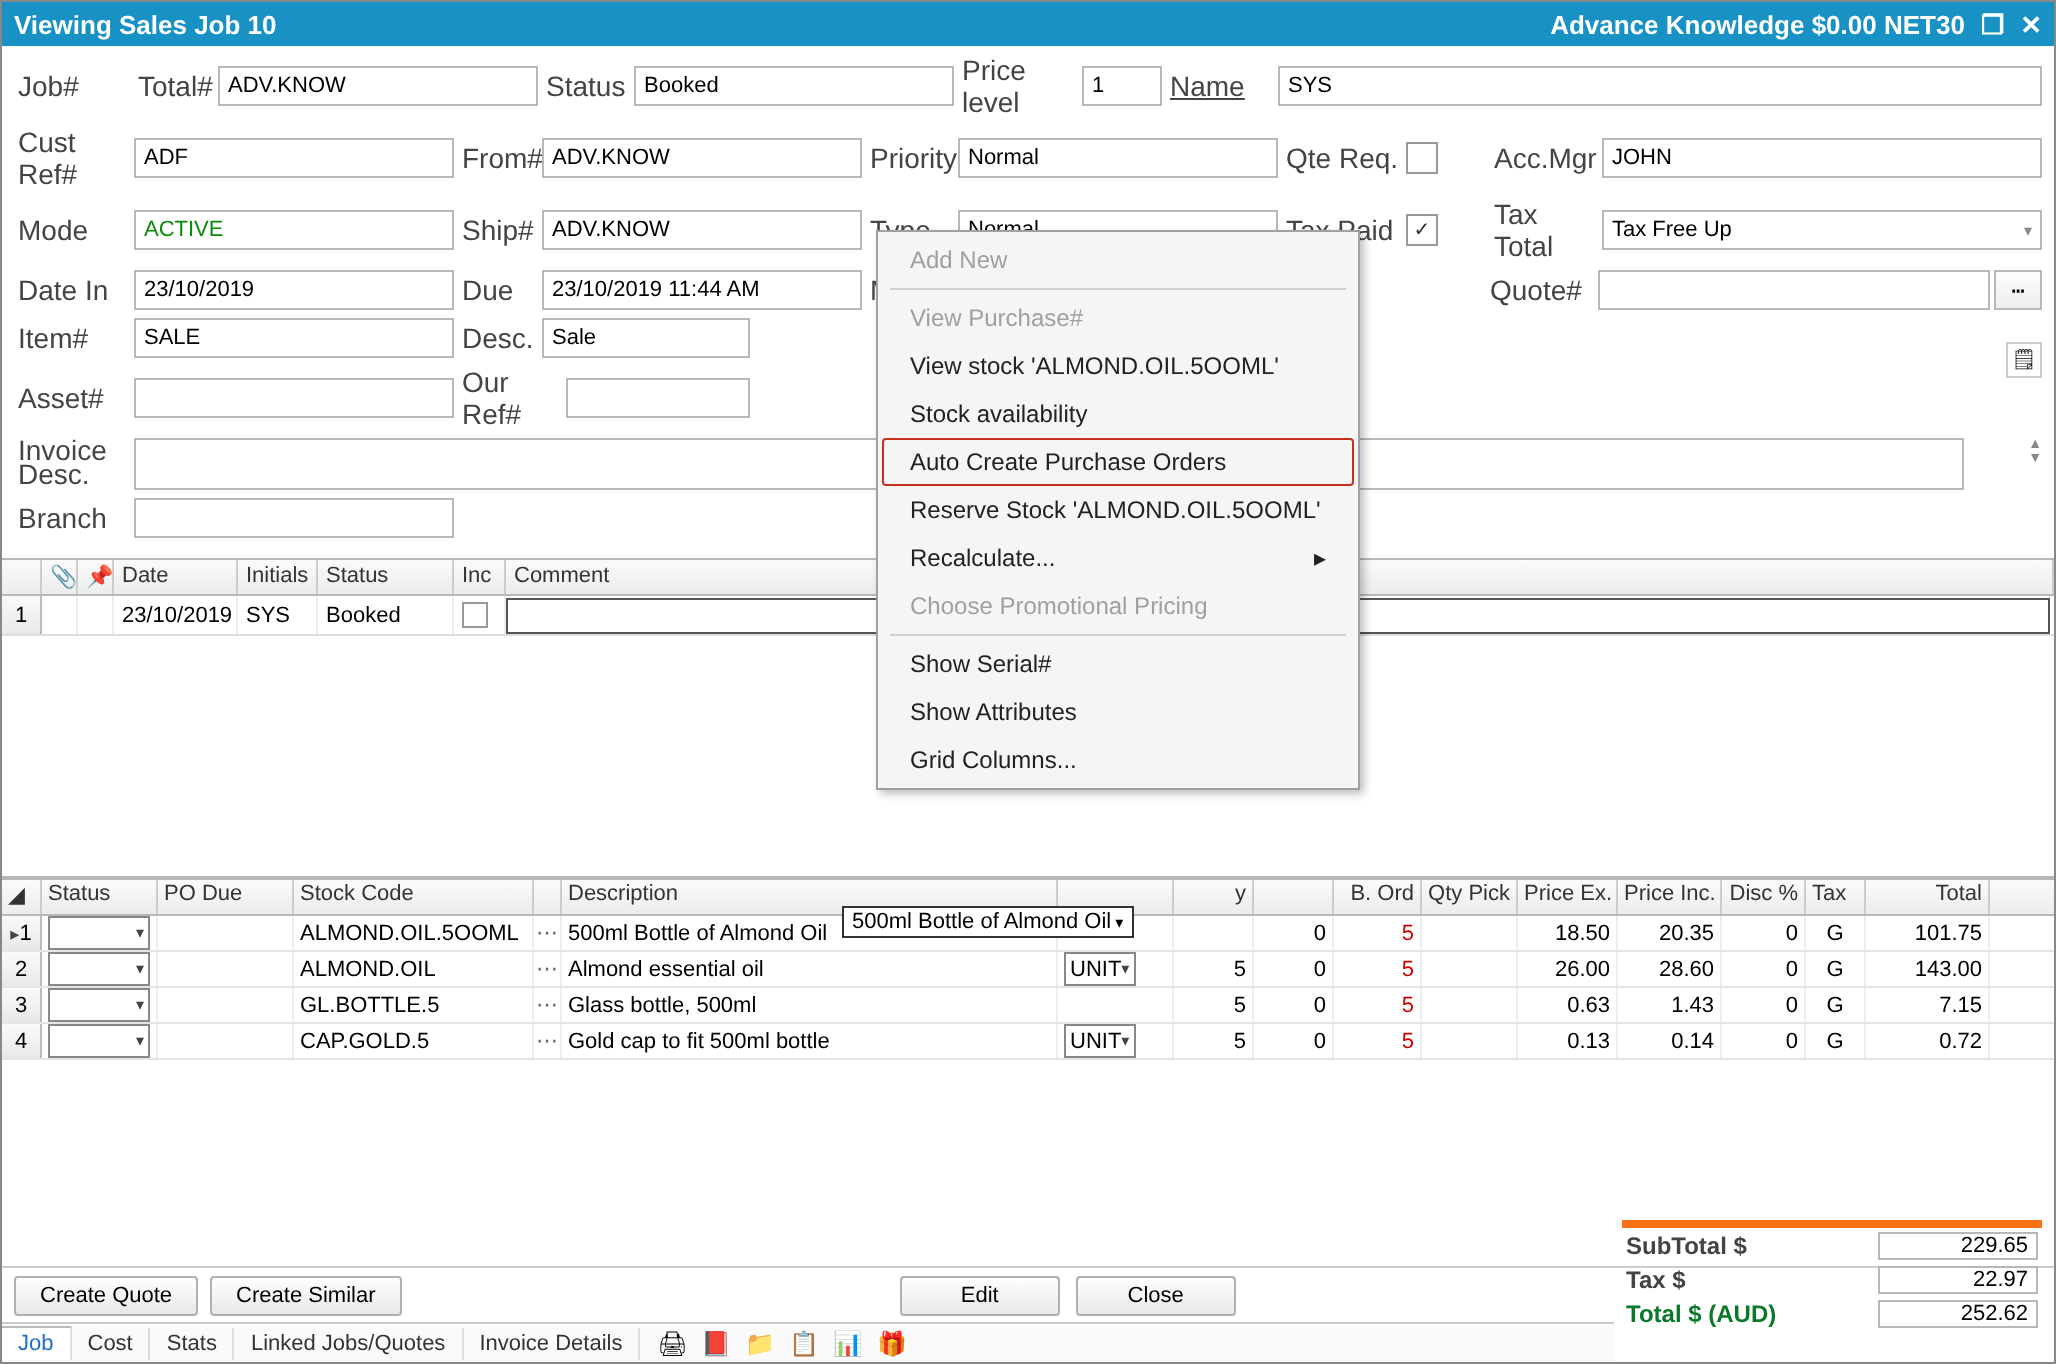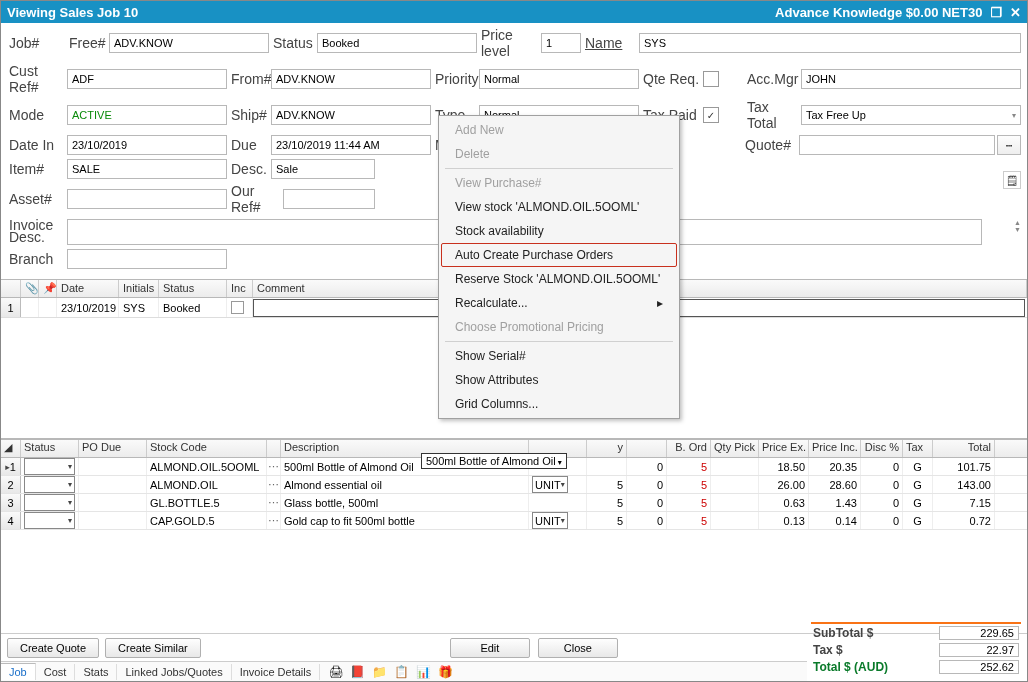--- a/index.html
+++ b/index.html
@@ -44,21 +44,21 @@
 .context-menu { position: absolute; left: 437px; top: 114px; width: 242px; background: #f5f5f5; border: 1px solid #a0a0a0; box-shadow: 2px 2px 4px rgba(0,0,0,0.25); z-index: 10; padding: 2px; }
 .context-menu .mi { padding: 5px 14px; font-size: 12px; color: #222; cursor: pointer; display: flex; align-items: center; justify-content: space-between; }
 .context-menu .mi.disabled { color: #a0a0a0; cursor: default; }
 .context-menu .mi.highlight { border: 1px solid #c8301d; border-radius: 2px; padding: 4px 13px; }
 .context-menu .sep { height: 1px; background: #d0d0d0; margin: 2px 4px; }
 
 .grid2-space { height: 130px; }
 
 .bottom-bar { position: absolute; bottom: 20px; left: 0; right: 0; height: 28px; display: flex; align-items: center; padding: 0 6px; gap: 6px; border-top: 1px solid #ccc; background: #fff; }
 .btn { border: 1px solid #b0b0b0; background: linear-gradient(#fefefe,#e8e8e8); padding: 3px 12px; font-size: 11px; border-radius: 2px; cursor: pointer; }
-.totals { position: absolute; right: 6px; bottom: 6px; width: 210px; font-size: 12px; border-top: 2px solid #f97316; }
+.totals { position: absolute; right: 6px; bottom: 16px; width: 210px; font-size: 12px; border-top: 4px solid #f97316; }
 .totals .trow { display: flex; justify-content: space-between; align-items: center; height: 17px; padding: 0 2px; }
 .totals .tlabel { font-weight: bold; color: #444; width: 120px; }
 .totals .tval { width: 80px; border: 1px solid #b8b8b8; text-align: right; padding: 0 4px; background: #fff; font-size: 11px; }
 .totals .grand .tlabel { color: #0a7a2a; }
 .totals .grand .tval { font-weight: normal; }
 
 .tab-bar { position: absolute; bottom: 0; left: 0; right: 220px; height: 20px; display: flex; align-items: center; border-top: 1px solid #ccc; background: #fafafa; font-size: 11px; }
 .tab { padding: 2px 8px; border-right: 1px solid #ddd; color: #333; cursor: pointer; }
 .tab.active { color: #1a6fc9; background: #fff; border-top: 1px solid #bbb; }
 .tab-icons { display: flex; gap: 6px; padding-left: 8px; align-items: center; }
@@ -82,21 +82,21 @@
     <span>Advance Knowledge $0.00 NET30</span>
     <span class="win-btn">❐</span>
     <span class="win-btn">✕</span>
   </span>
 </div>
 
 <div class="form-area">
 
   <div class="form-row">
     <div class="lbl">Job#</div>
-    <div class="lbl" style="width:40px">Free#</div>
+    <div class="lbl" style="width:40px">Total#</div>
     <div class="input" style="width:160px">ADV.KNOW</div>
     <div class="lbl" style="width:44px">Status</div>
     <div class="input" style="width:160px">Booked</div>
     <div class="lbl" style="width:60px">Price level</div>
     <div class="input" style="width:40px">1</div>
     <div class="lbl" style="width:54px; text-decoration: underline">Name</div>
     <div class="input" style="flex:1">SYS</div>
   </div>
 
   <div class="form-row">
@@ -328,21 +328,20 @@
     </div>
   <div class="grid2-space"></div>
 </div>
 
 <div class="tooltip-box" style="left:420px; top:452px">
   <span>500ml Bottle of Almond Oil</span><span style="font-size:8px;margin-left:2px">▾</span>
 </div>
 
 <div class="context-menu">
   <div class="mi disabled">Add New</div>
-  <div class="mi disabled">Delete</div>
   <div class="sep"></div>
   <div class="mi disabled">View Purchase#</div>
   <div class="mi">View stock 'ALMOND.OIL.5OOML'</div>
   <div class="mi">Stock availability</div>
   <div class="mi highlight">Auto Create Purchase Orders</div>
   <div class="mi">Reserve Stock 'ALMOND.OIL.5OOML'</div>
   <div class="mi">
       <span>Recalculate...</span>
       <span>▸</span>
     </div>

